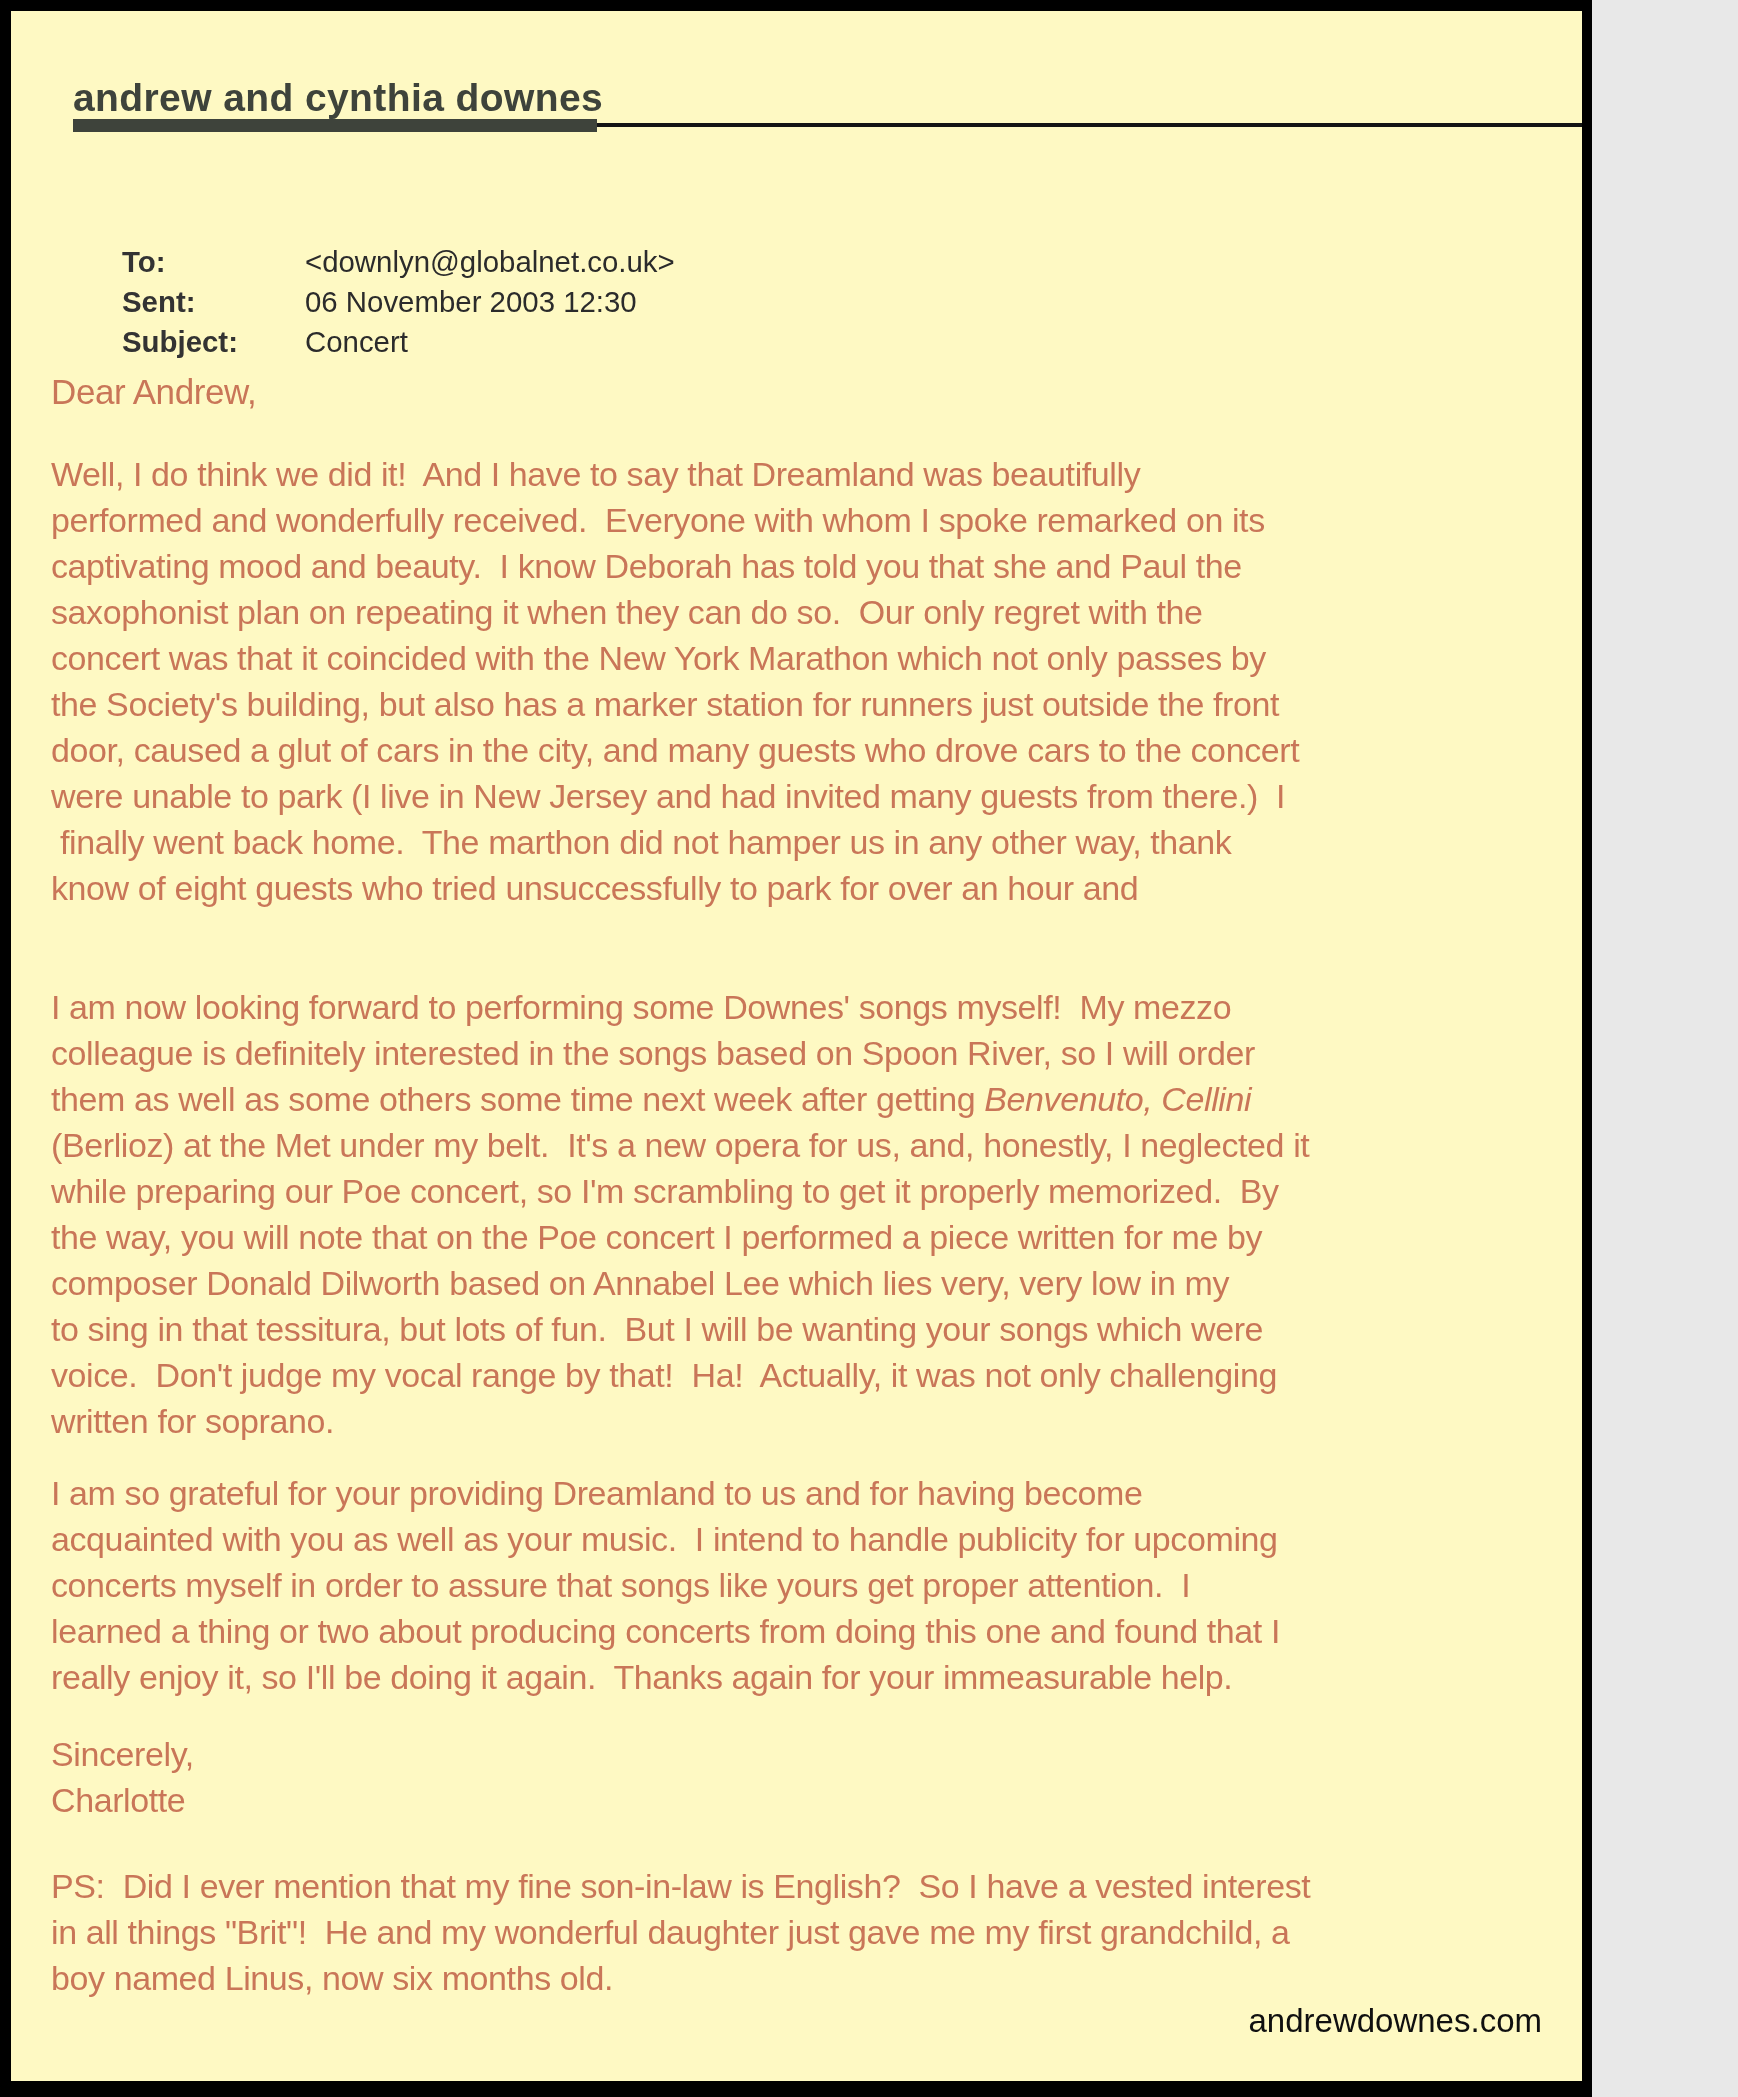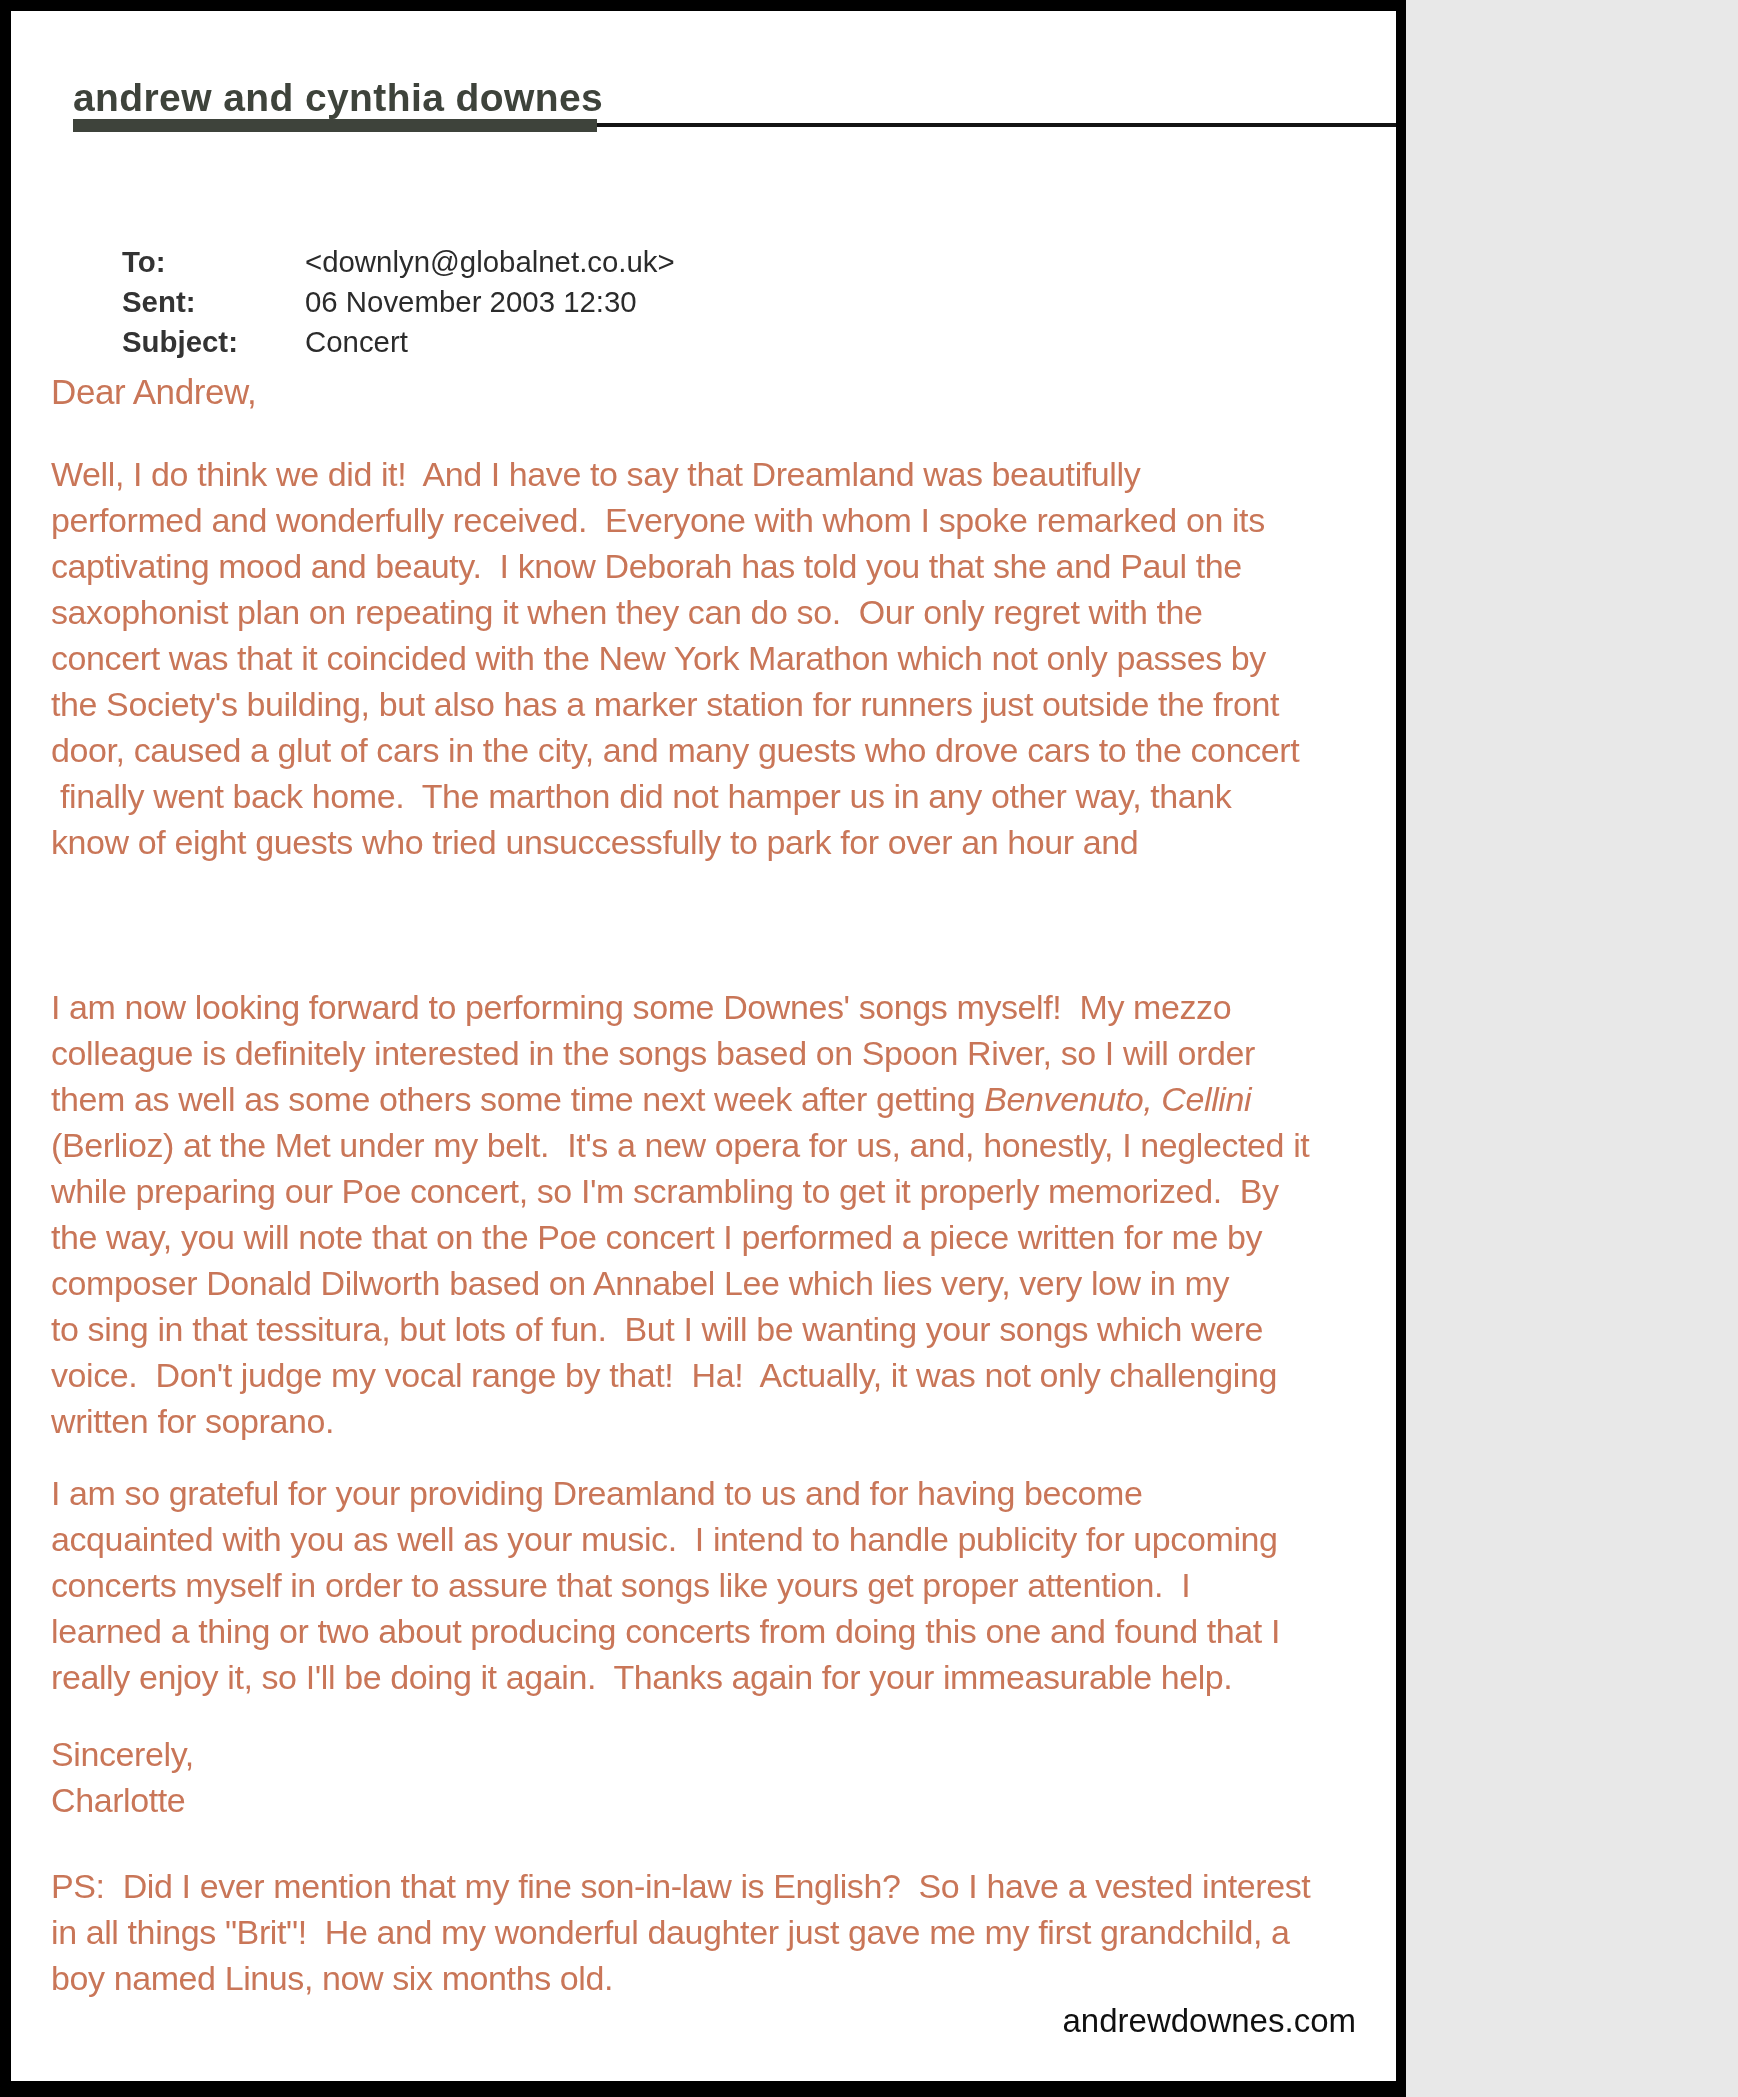--- a/index.html
+++ b/index.html
@@ -1,20 +1,20 @@
 <!DOCTYPE html>
 <html style="font-size:11.8px"><head>
 <meta charset="utf-8">
 <style>
   html, body { margin: 0; padding: 0; background: #e8e8e8; }
   .page {
     position: relative;
-    width: 1406px;
+    width: 1592px;
     height: 2097px;
-    background: #ffffff;
+    background: #fef9c3;
     box-sizing: border-box;
     border: 11.8px solid #000000;
     border-bottom-width: 16px;
     border-right-width: 10.3px;
     font-family: "Liberation Sans", sans-serif;
     overflow: hidden;
   }
   .site-title {
     position: absolute;
     left: 62px; top: 65px;
@@ -98,20 +98,21 @@
   <div class="letter">
     <div class="salutation line">Dear Andrew,</div>
     <div class="para para-1">
         <div class="line">Well, I do think we did it!  And I have to say that Dreamland was beautifully</div>
         <div class="line">performed and wonderfully received.  Everyone with whom I spoke remarked on its</div>
         <div class="line">captivating mood and beauty.  I know Deborah has told you that she and Paul the</div>
         <div class="line">saxophonist plan on repeating it when they can do so.  Our only regret with the</div>
         <div class="line">concert was that it coincided with the New York Marathon which not only passes by</div>
         <div class="line">the Society's building, but also has a marker station for runners just outside the front</div>
         <div class="line">door, caused a glut of cars in the city, and many guests who drove cars to the concert</div>
+        <div class="line">were unable to park (I live in New Jersey and had invited many guests from there.)  I</div>
         <div class="line"> finally went back home.  The marthon did not hamper us in any other way, thank</div>
         <div class="line">know of eight guests who tried unsuccessfully to park for over an hour and</div>
       </div>
     <div class="para para-2">
         <div class="line">I am now looking forward to performing some Downes' songs myself!  My mezzo</div>
         <div class="line">colleague is definitely interested in the songs based on Spoon River, so I will order</div>
         <div class="line"><span>them as well as some others some time next week after getting </span><span class="it">Benvenuto, Cellini</span></div>
         <div class="line">(Berlioz) at the Met under my belt.  It's a new opera for us, and, honestly, I neglected it</div>
         <div class="line">while preparing our Poe concert, so I'm scrambling to get it properly memorized.  By</div>
         <div class="line">the way, you will note that on the Poe concert I performed a piece written for me by</div>

